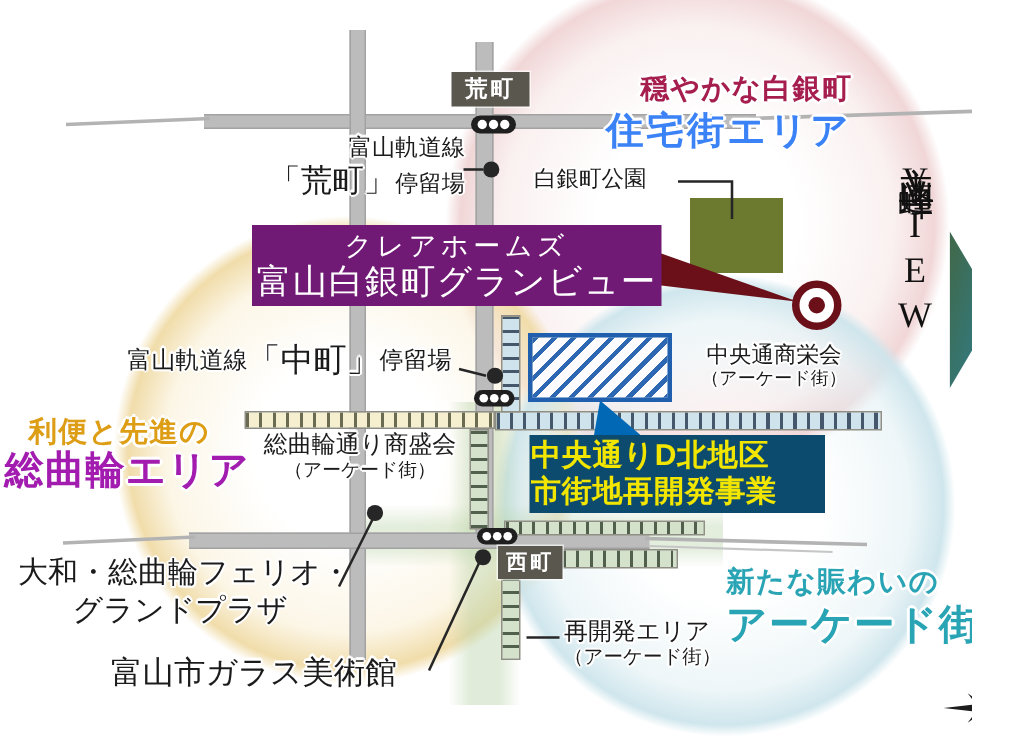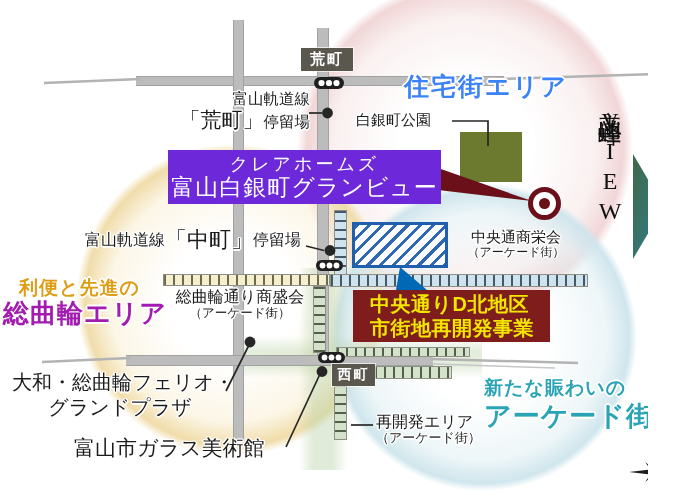--- a/index.html
+++ b/index.html
@@ -82,33 +82,33 @@
       text-shadow:-2px 0 0 #fff,2px 0 0 #fff,0 -2px 0 #fff,0 2px 0 #fff,
                   -1px -1px 0 #fff,1px -1px 0 #fff,-1px 1px 0 #fff,1px 1px 0 #fff;}
   #hl-shiro1{left:427px;top:46px;font-size:19px;color:#a51e4d;letter-spacing:1px;}
   #hl-shiro2{left:404px;top:70px;font-size:25px;color:#3b82f6;letter-spacing:2px;}
   #hl-soga1{left:19px;top:275px;font-size:19px;color:#dd9d14;letter-spacing:1px;}
   #hl-soga2{left:3px;top:296px;font-size:26px;color:#a21caf;letter-spacing:1px;}
   #hl-redev1{left:484px;top:375px;font-size:19px;color:#29a4b5;letter-spacing:1px;}
   #hl-redev2{left:484px;top:398px;font-size:27px;color:#29a4b5;letter-spacing:1px;}
 
   
-  #main-callout{position:absolute;left:168px;top:150px;width:273px;height:54px;background:#6d28d9;
+  #main-callout{position:absolute;left:168px;top:150px;width:273px;height:54px;background:#701a75;
                 color:#fff;text-align:center;padding-top:3px;}
   #main-callout .l1{font-size:18px;letter-spacing:3px;line-height:22px;}
   #main-callout .l2{font-size:23px;letter-spacing:1px;line-height:26px;}
   #main-wedge{position:absolute;left:438px;top:168px;width:94px;height:36px;background:#6b1019;
               clip-path:polygon(0% 0%,0% 61%,100% 92%);}
   #marker{position:absolute;left:528px;top:187px;width:33px;height:33px;border:5px solid #6b1019;
           border-radius:50%;background:#fff;}
   #marker::after{content:"";position:absolute;left:6px;top:6px;width:11px;height:11px;border-radius:50%;background:#6b1019;}
 
   
-  #redev-callout{position:absolute;left:353px;top:290px;width:197px;height:52px;background:#7f1d1d;
-                 display:flex;flex-direction:column;justify-content:center;padding-left:17px;
+  #redev-callout{position:absolute;left:353px;top:290px;width:197px;height:52px;background:#0c4a6e;
+                 display:flex;flex-direction:column;justify-content:center;padding-left:1px;
                  font-family:"Liberation Sans",sans-serif;font-weight:bold;font-size:20px;
                  color:#f2e600;line-height:24px;letter-spacing:.5px;white-space:nowrap;}
   #redev-wedge{position:absolute;left:396px;top:267px;width:31px;height:23px;background:#0068b5;
                clip-path:polygon(13% 0%,0% 100%,100% 100%);}
 
   
   #view-text{position:absolute;left:594px;top:92px;height:236px;writing-mode:vertical-rl;
              text-orientation:upright;font-size:24px;letter-spacing:4px;color:#111;}
   #view-arrow{position:absolute;left:633px;top:154px;width:31px;height:105px;
               background:linear-gradient(105deg,#3f6a4e 10%,#2f7e8d 90%);
@@ -217,20 +217,21 @@
     <div class="note nowrap">（アーケード街）</div>
   </div>
 
   <div class="lbl" id="lbl-daiwa">
     <div class="nowrap">大和・総曲輪フェリオ・</div>
     <div class="nowrap">グランドプラザ</div>
   </div>
 
   <div class="lbl nowrap" id="lbl-glass">富山市ガラス美術館</div>
 
+  <div class="hl" id="hl-shiro1">穏やかな白銀町</div>
   <div class="hl" id="hl-shiro2">住宅街エリア</div>
   <div class="hl" id="hl-soga1">利便と先進の</div>
   <div class="hl" id="hl-soga2">総曲輪エリア</div>
   <div class="hl" id="hl-redev1">新たな賑わいの</div>
   <div class="hl" id="hl-redev2">アーケード街</div>
 
   <div id="main-wedge"></div>
   <div id="main-callout">
     <div class="l1 nowrap">クレアホームズ</div>
     <div class="l2 nowrap">富山白銀町グランビュー</div>

